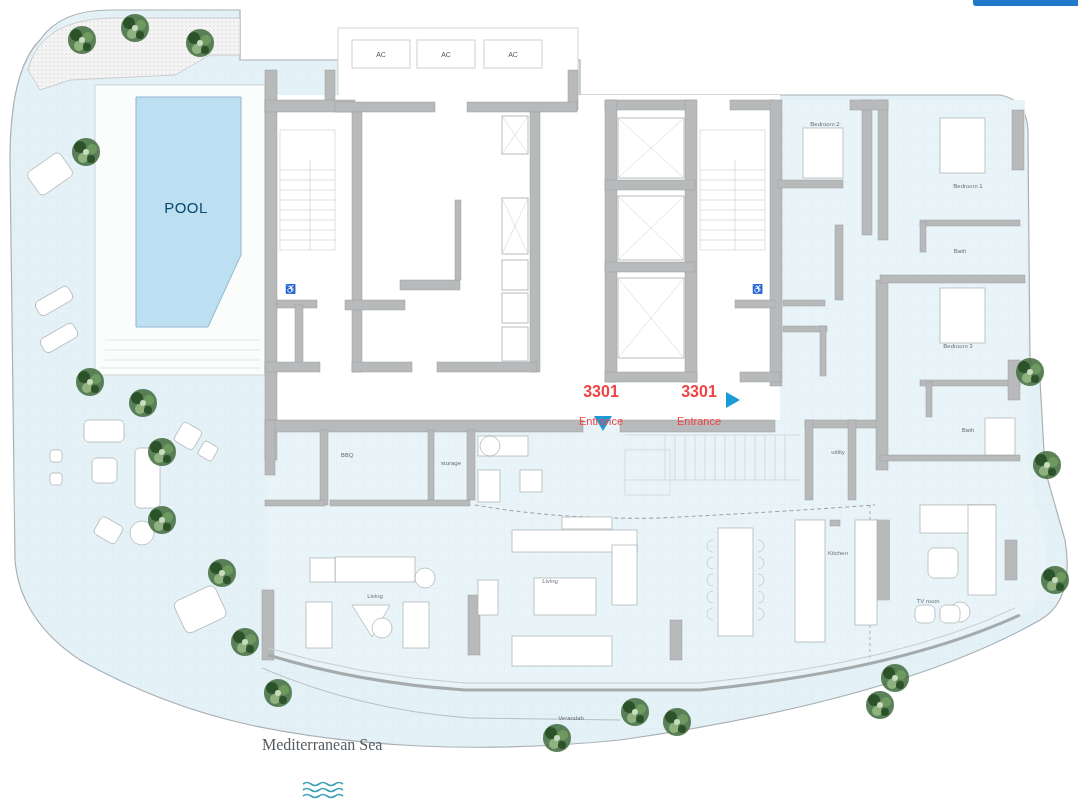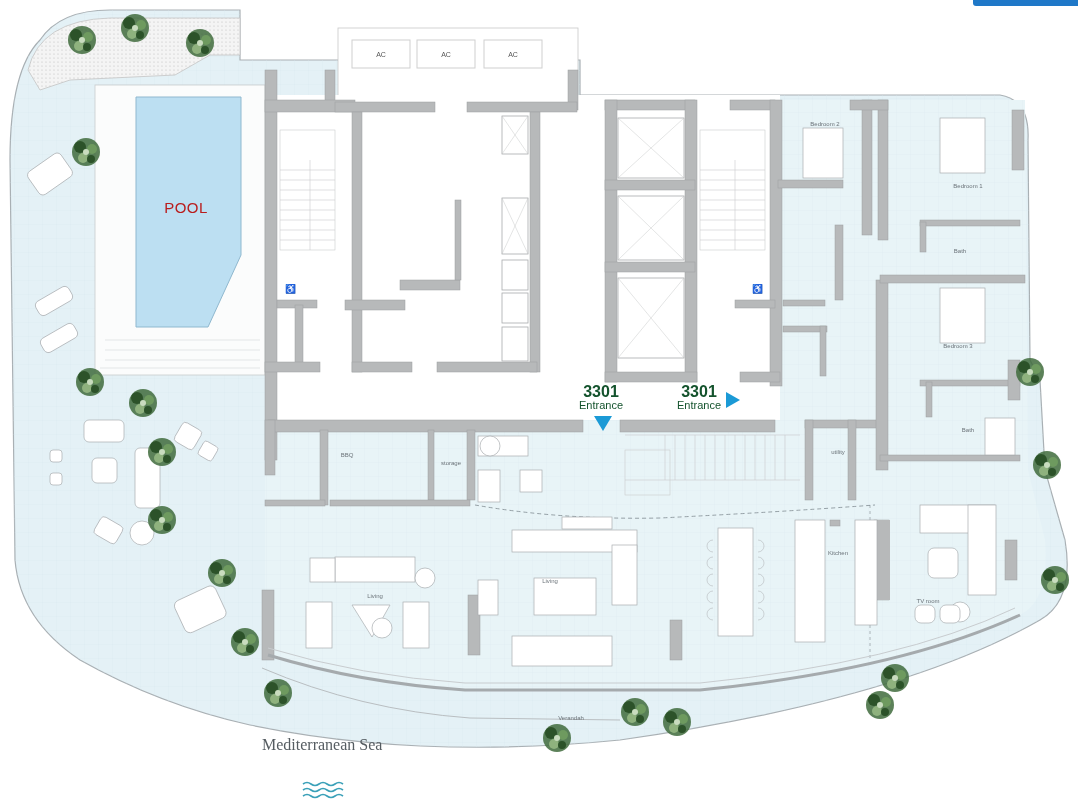--- a/index.html
+++ b/index.html
@@ -1,23 +1,23 @@
 <!DOCTYPE html>
 <html><head>
 <meta charset="utf-8">
 <style>
   html, body { margin:0; padding:0; background:#ffffff; }
   body { width:1078px; height:805px; overflow:hidden; position:relative; font-family:"Liberation Sans", sans-serif; }
   #plan { position:absolute; left:0; top:0; width:1078px; height:805px; }
   .lbl { position:absolute; color:#6b7379; font-size:6px; white-space:nowrap; transform:translate(-50%,-50%); font-family:"Liberation Sans", sans-serif; }
   .lbl-ac { font-size:7px; color:#555; }
-  .pool-lbl { position:absolute; left:186px; top:207px; transform:translate(-50%,-50%); font-size:15px; color:#b91c1c; letter-spacing:0.5px; font-family:"Liberation Sans", sans-serif; }
-  .entrance { position:absolute; text-align:center; color:#14532d; font-family:"Liberation Sans", sans-serif; line-height:1; }
+  .pool-lbl { position:absolute; left:186px; top:207px; transform:translate(-50%,-50%); font-size:15px; color:#0c4a6e; letter-spacing:0.5px; font-family:"Liberation Sans", sans-serif; }
+  .entrance { position:absolute; text-align:center; color:#ef4444; font-family:"Liberation Sans", sans-serif; line-height:1; }
   .entrance .num { font-size:16px; font-weight:bold; display:block; }
-  .entrance .txt { font-size:11px; display:block; margin-top:0px; }
+  .entrance .txt { font-size:11px; display:block; margin-top:16px; }
   .sea { position:absolute; left:262px; top:736px; font-family:"Liberation Serif", serif; font-size:16px; color:#555c61; }
   .corner-tab { position:absolute; right:0; top:0; width:105px; height:6px; background:#1f78c8; border-radius:0 0 0 3px; }
 </style>
 </head>
 <body>
 
 <div class="corner-tab"></div>
 
 <svg id="plan" viewBox="0 0 1078 805" xmlns="http://www.w3.org/2000/svg">
   <defs>

